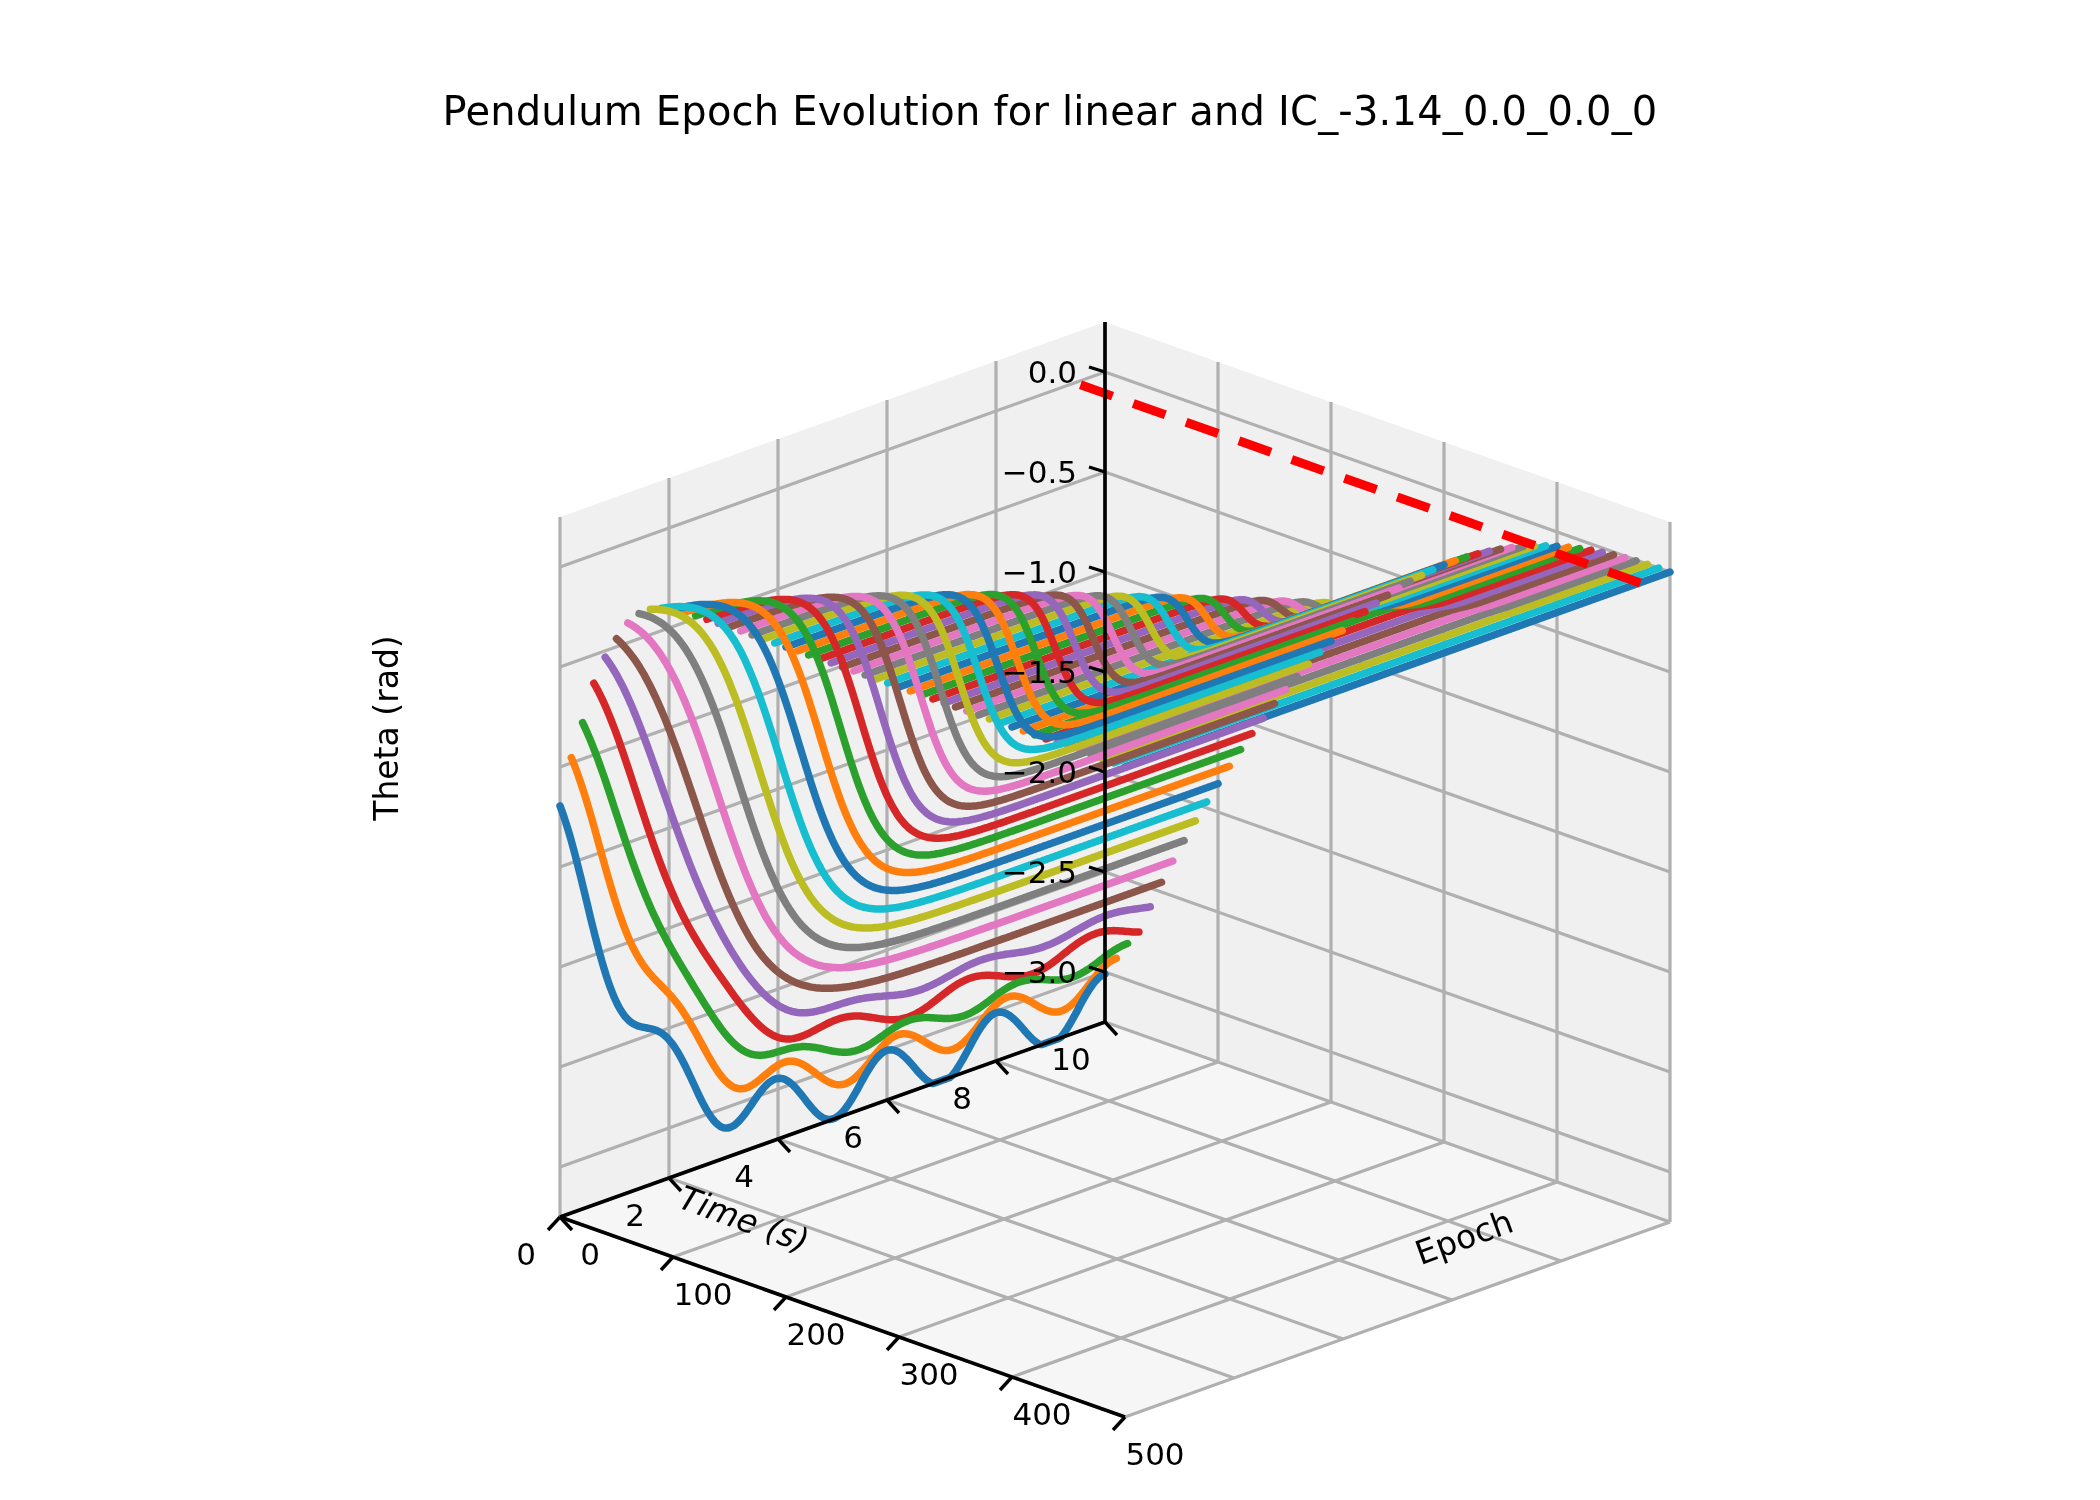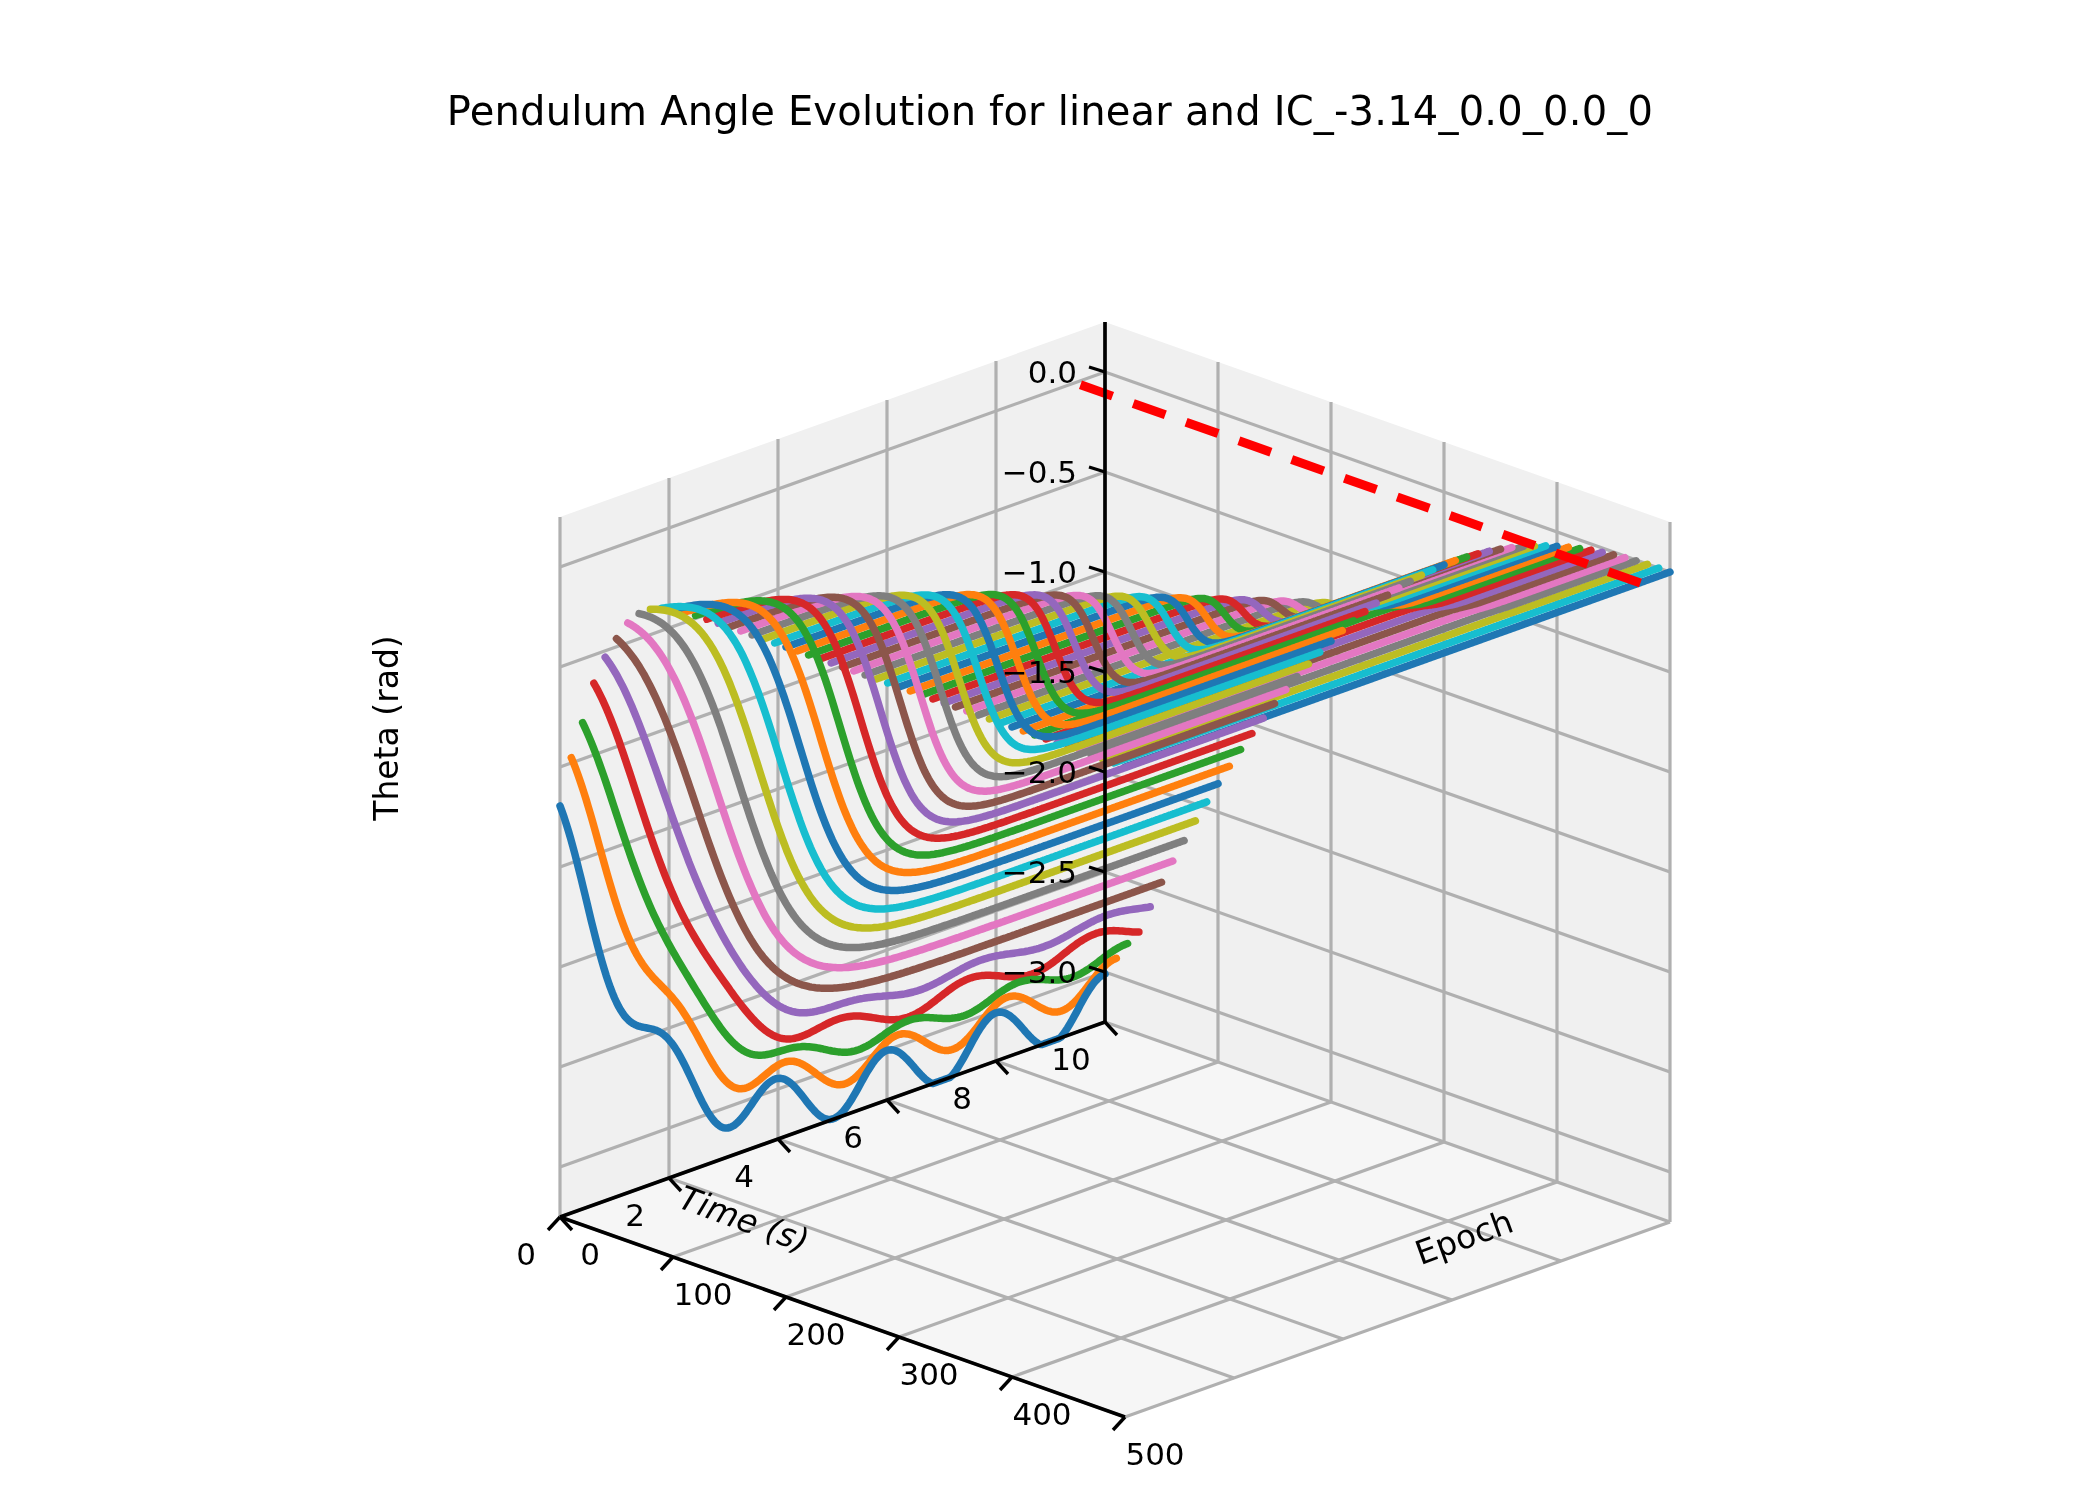--- a/index.html
+++ b/index.html
@@ -45,21 +45,21 @@
     font-family: "DejaVu Sans", sans-serif;
     font-size: 33px;
     fill: #000000;
   }
 </style>
 </head>
 <body>
 
 <div id="figure">
 
-  <div id="chart-title">Pendulum Angle Evolution for linear and IC_-3.14_0.0_0.0_0</div>
+  <div id="chart-title">Pendulum Epoch Evolution for linear and IC_-3.14_0.0_0.0_0</div>
 
   <svg id="plot-svg" width="2100" height="1500">
     <g id="panes">
         <polygon points="1105.0,1022.0 560.0,1217.0 560.0,517.0 1105.0,322.0" fill="#f0f0f0" stroke="none"></polygon>
         <polygon points="1105.0,1022.0 1670.0,1222.0 1670.0,522.0 1105.0,322.0" fill="#f0f0f0" stroke="none"></polygon>
         <polygon points="1105.0,1022.0 560.0,1217.0 1125.0,1417.0 1670.0,1222.0" fill="#f6f6f6" stroke="none"></polygon>
       </g>
     <g id="gridlines">
         <line x1="1105" y1="1022" x2="1105" y2="322" stroke="#b0b0b0" stroke-width="3.2"></line>
         <line x1="996" y1="1061" x2="996" y2="361" stroke="#b0b0b0" stroke-width="3.2"></line>

